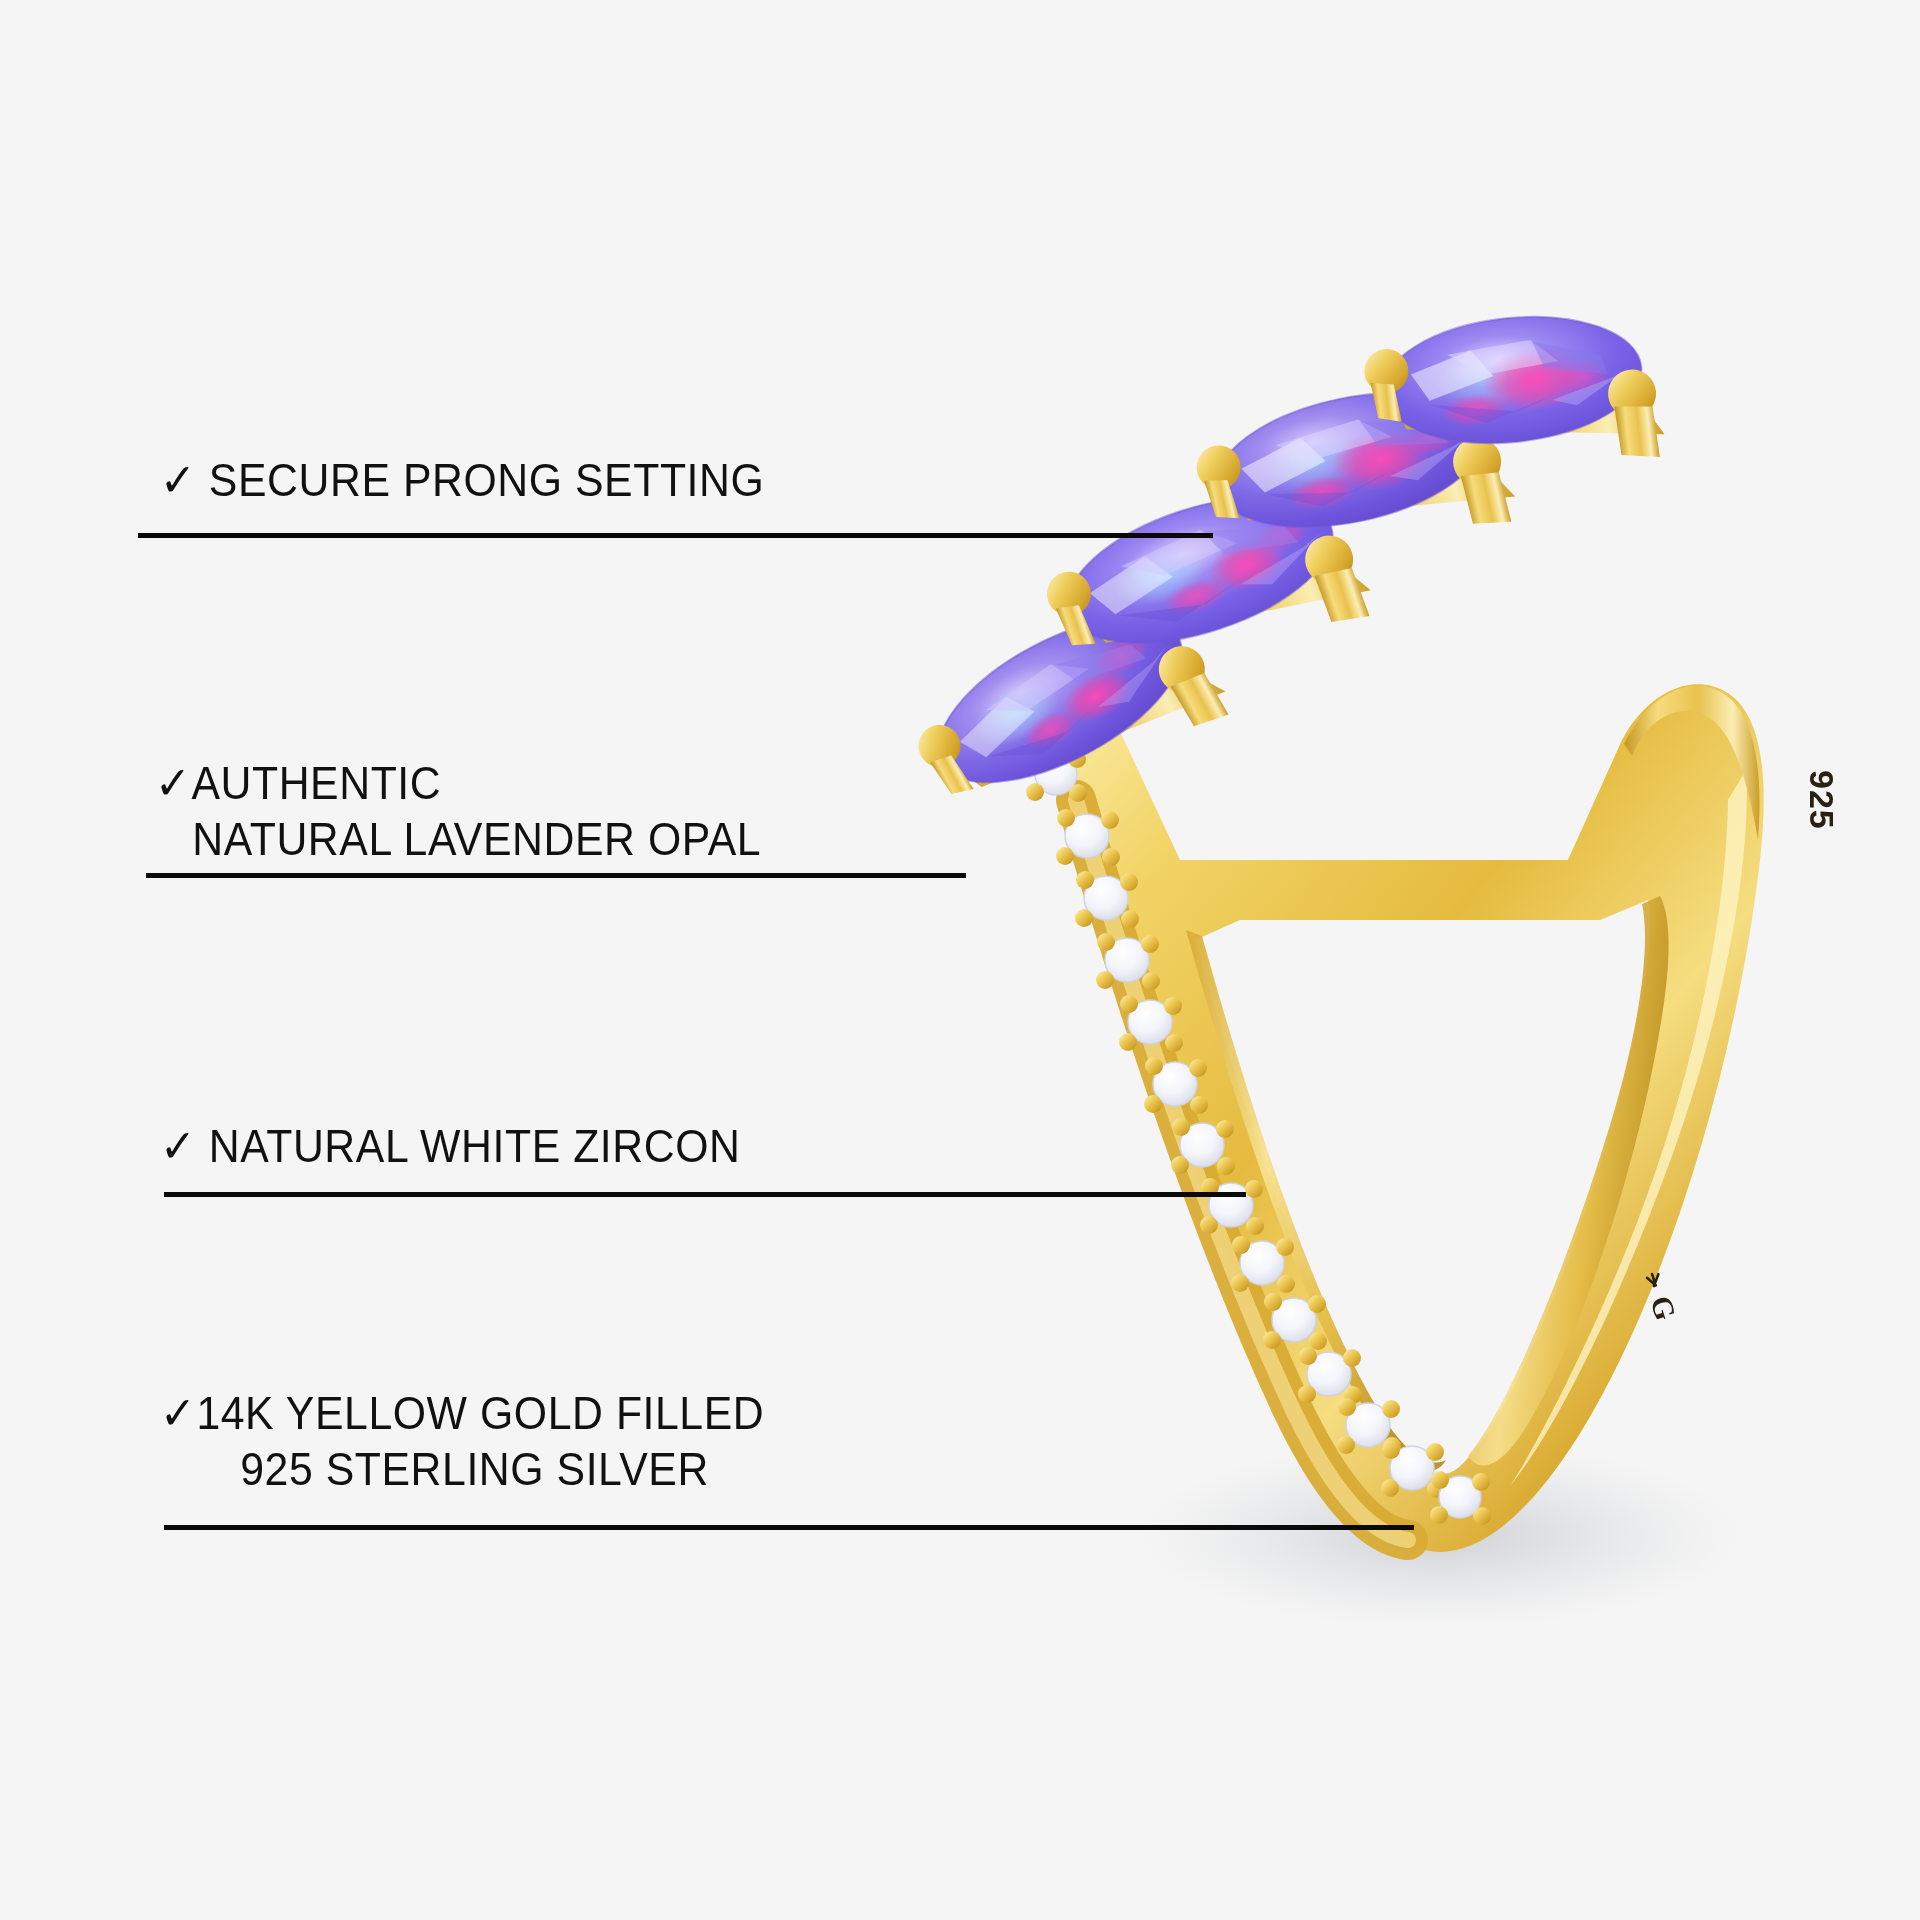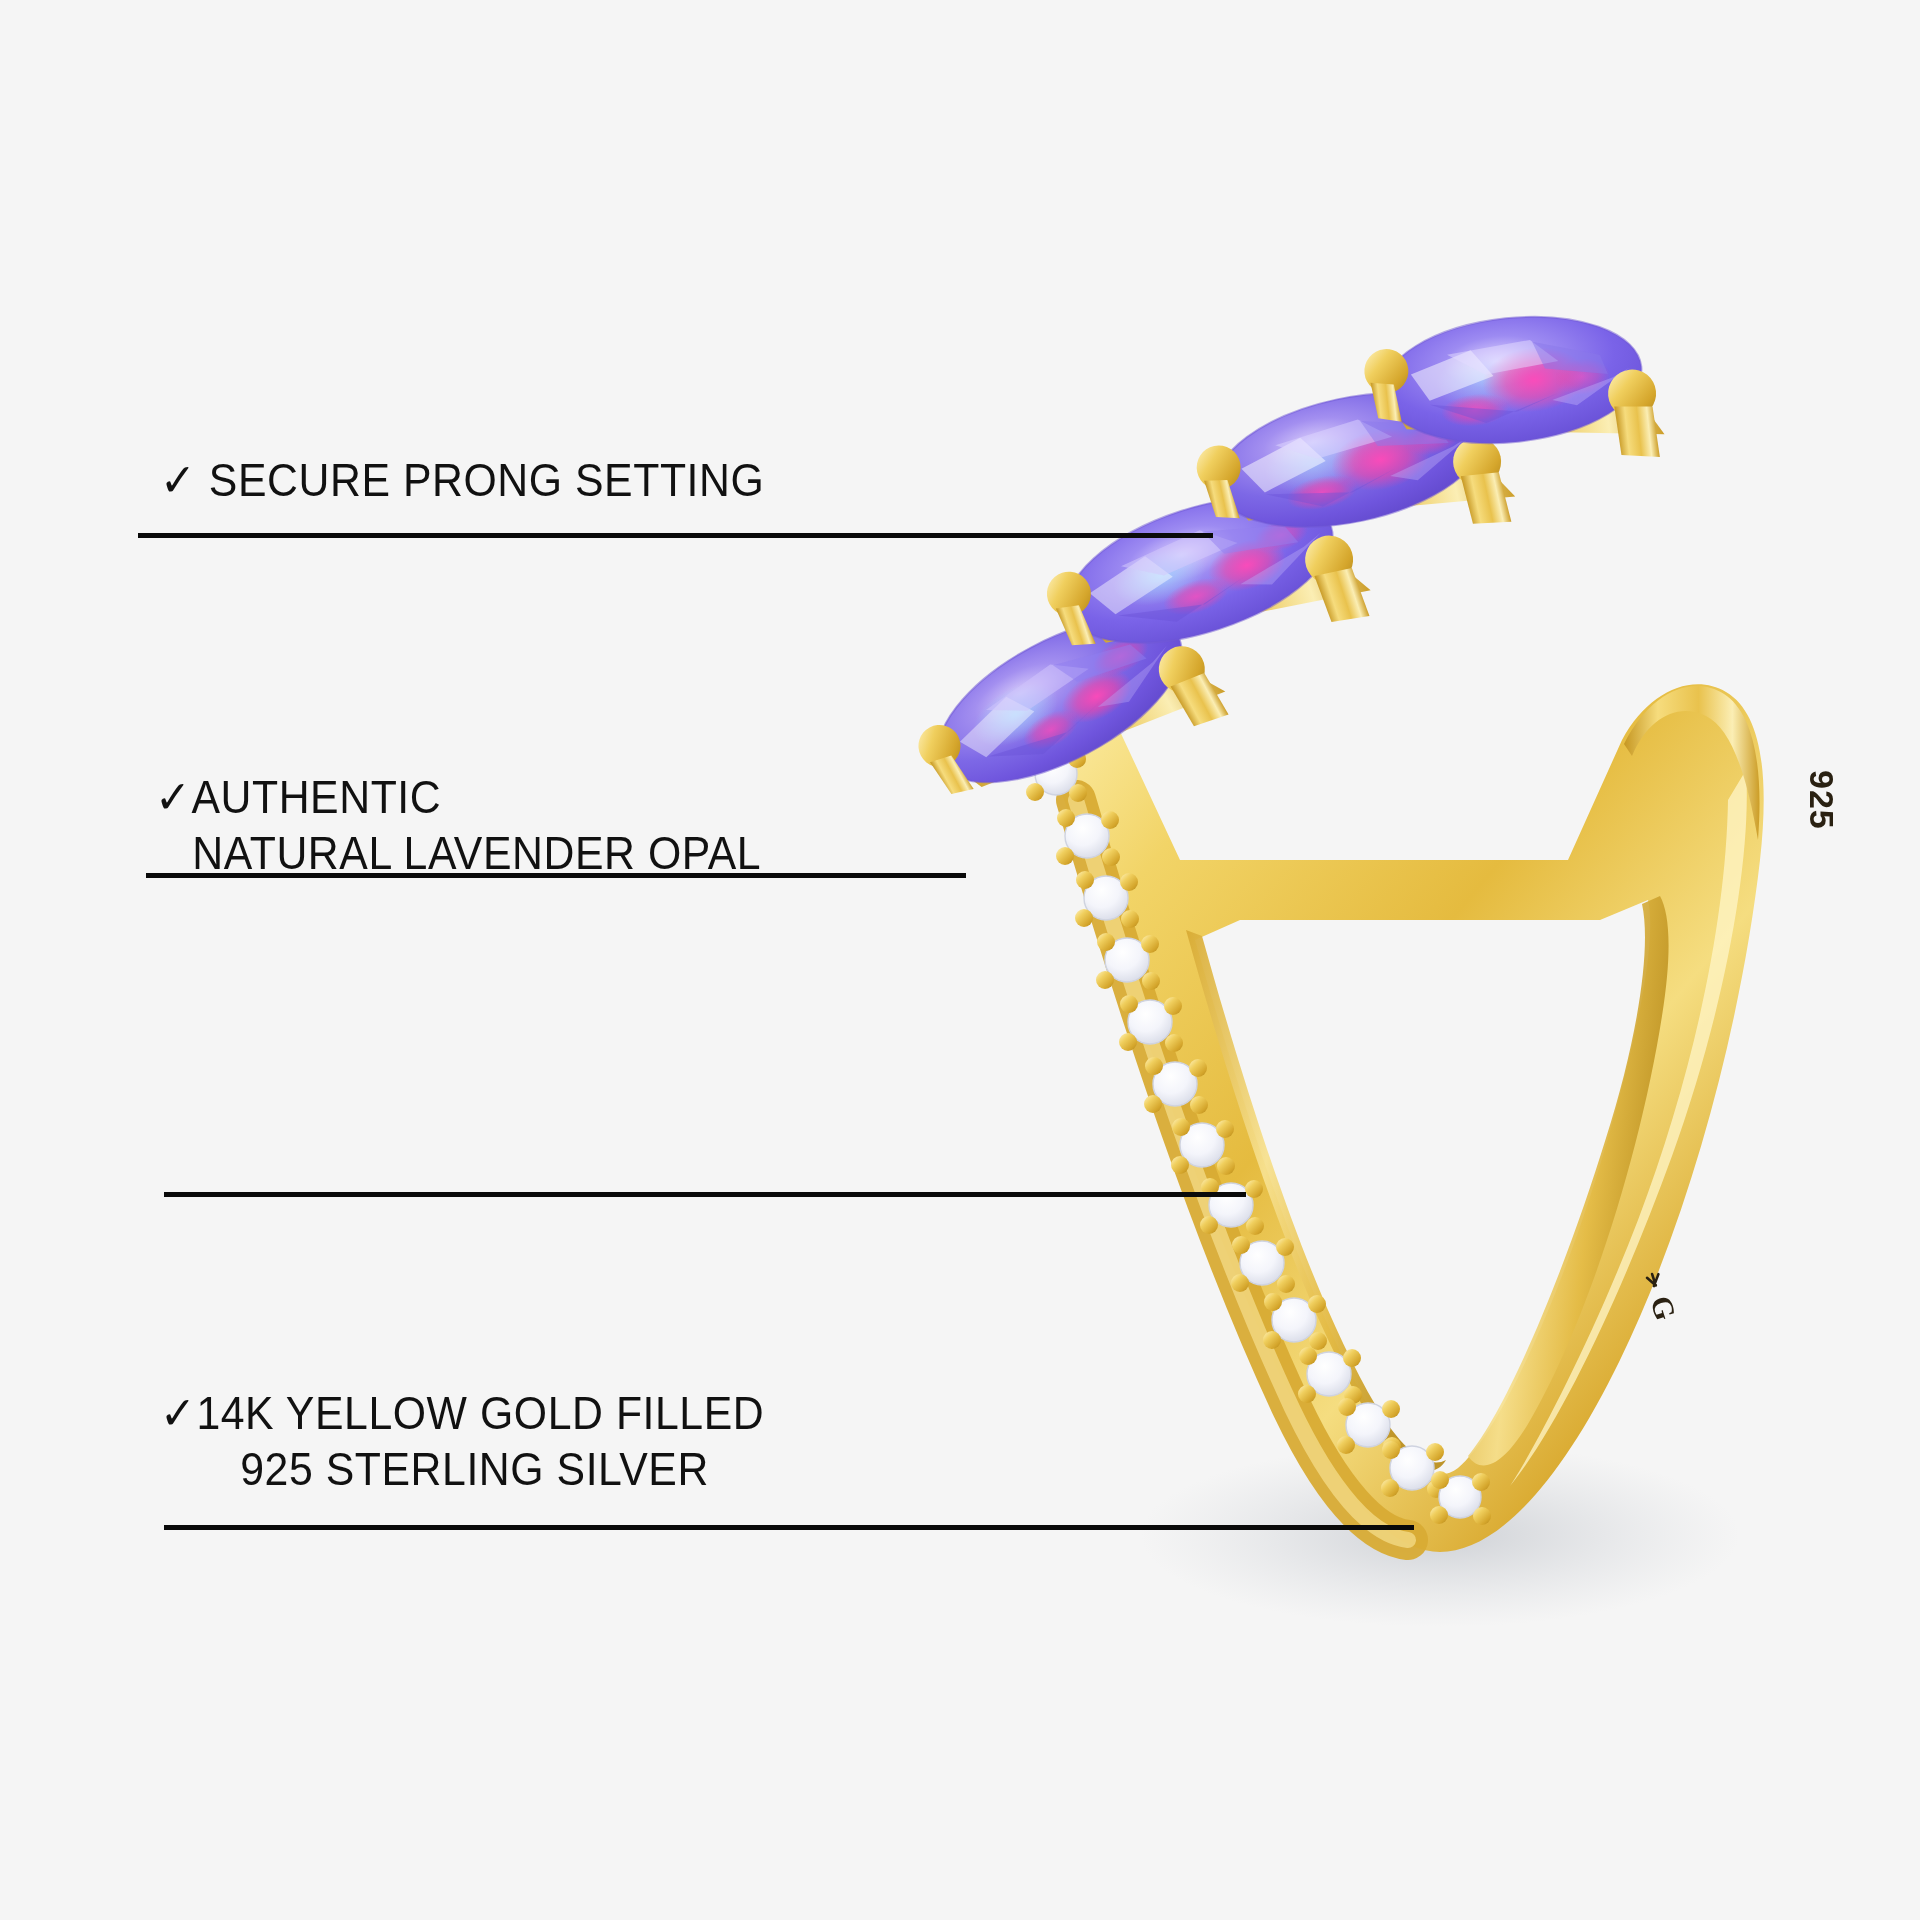--- a/index.html
+++ b/index.html
@@ -21,21 +21,21 @@
     letter-spacing:.6px;
     white-space:pre;
     font-weight:400;
     font-stretch:condensed;
     transform:scaleX(.93);
     transform-origin:left top;
   }
   .rule{position:absolute;height:5px;background:#0a0a0a;}
 
   #co1{left:160px;top:452px;}
-  #co2{left:155px;top:755px;margin-top:14px;}
+  #co2{left:155px;top:755px;}
   #co3{left:160px;top:1118px;}
   #co4{left:160px;top:1385px;text-align:center;}
 
   
   #ring{position:absolute;left:880px;top:300px;width:1040px;height:1400px;}
   #ring svg{display:block;width:100%;height:100%;overflow:visible;}
 </style>
 </head>
 <body style="background: rgb(245, 245, 245);">
 
@@ -392,20 +392,23 @@
     <div class="ctext">✓ SECURE PRONG SETTING</div>
   </div>
   <div class="rule" style="left:138px;top:533px;width:1075px;"></div>
 
   <div class="callout" id="co2">
     <div class="ctext">✓AUTHENTIC
    NATURAL LAVENDER OPAL</div>
   </div>
   <div class="rule" style="left:146px;top:873px;width:820px;"></div>
 
+  <div class="callout" id="co3">
+    <div class="ctext">✓ NATURAL WHITE ZIRCON</div>
+  </div>
   <div class="rule" style="left:164px;top:1192px;width:1082px;"></div>
 
   <div class="callout" id="co4">
     <div class="ctext">✓14K YELLOW GOLD FILLED
   925 STERLING SILVER</div>
   </div>
   <div class="rule" style="left:164px;top:1525px;width:1250px;"></div>
 
 </div>
 

